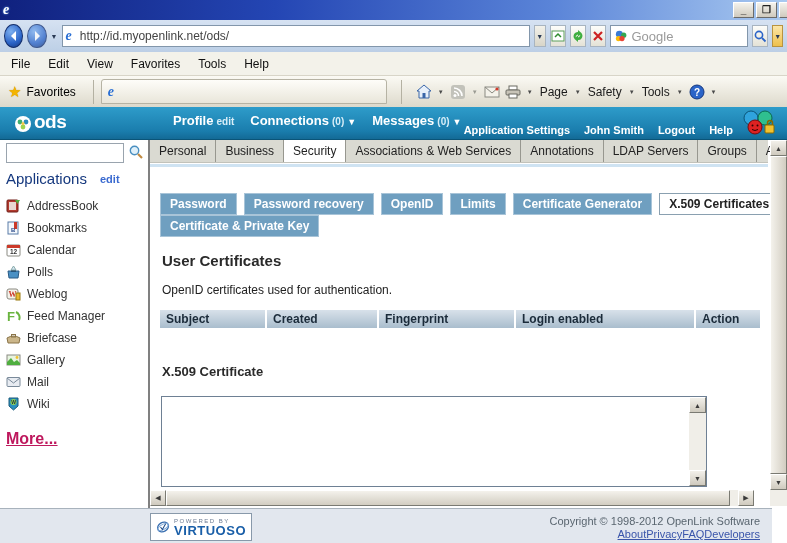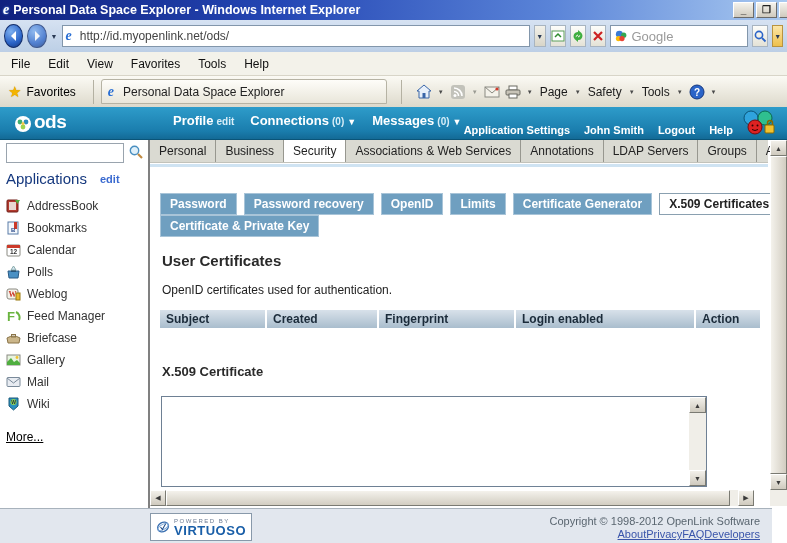--- a/index.html
+++ b/index.html
@@ -95,21 +95,21 @@
   #sidebar { left:0; top:0; width:148px; height:368px; background:#fff; }
   #sidesearch { position:absolute; left:6px; top:3px; width:118px; height:20px;
     border:1px solid #9aa4ae; background:#fff; }
   #sidesearch input { width:100%; height:100%; border:none; outline:none;
     font-family:"Liberation Sans",sans-serif; }
   #sidesearch-icon { position:absolute; left:128px; top:4px; }
   #appstitle { position:absolute; left:6px; top:30px; font-size:15px; font-weight:normal; color:#15387e; }
   #appsedit { position:absolute; left:100px; top:33px; font-size:11px; font-weight:bold; color:#3a6ad0; }
   #applist { position:absolute; left:6px; top:58px; display:flex; flex-direction:column; gap:6px; }
   .appitem { display:flex; align-items:center; gap:6px; height:16px; color:#333; font-size:12px; }
-  #morelink { position:absolute; left:6px; top:290px; color:#000000; text-decoration:underline; font-size:12px; }
+  #morelink { position:absolute; left:6px; top:290px; color:#be185d; text-decoration:underline; font-size:16px;font-weight:bold; }
 
   
   #content { left:148px; top:0; width:572px; height:368px; background:#fff;
     border-left:2px solid #808080; }
   #maintabs { position:absolute; left:0; top:0; width:618px; height:23px;
     background:#dadad2; display:flex; border-bottom:1px solid #c2c2ba; }
   .maintab { padding:4px 9px 0 9px; font-size:12px; color:#222; border-right:1px solid #97978f;
     white-space:nowrap; }
   .maintab.active { background:#fff; }
   #bluestrip { position:absolute; left:0; top:24px; width:618px; height:3px; background:#cfe3f2; }
@@ -165,21 +165,20 @@
   #vbadge .virt { font-size:13px; font-weight:bold; color:#1a5fa8; letter-spacing:0.5px; }
   #copyline { position:absolute; right:12px; top:6px; font-size:11px; color:#5a6670; }
   #footlinks { position:absolute; right:12px; top:19px; font-size:11px; display:flex; }
   #footlinks a { color:#3a55aa; text-decoration:underline; }
 </style>
 </head>
 <body>
 
 <div class="abs" id="titlebar">
   <span class="ie-e">e</span>
-  <span>Personal Data Space Explorer - Windows Internet Explorer</span>
   <span id="winbtns">
     <span class="winbtn">_</span>
     <span class="winbtn">❐</span>
     <span class="winbtn">×</span>
   </span>
 </div>
 
 <div class="abs" id="addrbar">
   <span class="navcircle">
     <svg width="12" height="12" viewBox="0 0 12 12">
@@ -246,21 +245,20 @@
 </div>
 
 <div class="abs" id="cmdbar">
   <span id="favbtn">
     <span class="star">★</span>
     <span>Favorites</span>
   </span>
   <span class="vsep"></span>
   <span id="pagetab">
     <span class="ie-e dark">e</span>
-    <span>Personal Data Space Explorer</span>
   </span>
   <span class="vsep" style="margin-left:14px;"></span>
   <span id="cmdicons">
     <span class="cmdico">
       <svg width="16" height="15" viewBox="0 0 16 15">
           <path d="M8 1 L15 7 L13 7 L13 14 L3 14 L3 7 L1 7 Z" fill="#e8f0fa" stroke="#3a66a8"></path>
           <rect x="6.5" y="9" width="3" height="5" fill="#3a66a8"></rect>
         </svg>
     </span>
     <span class="tinytri">▼</span>

